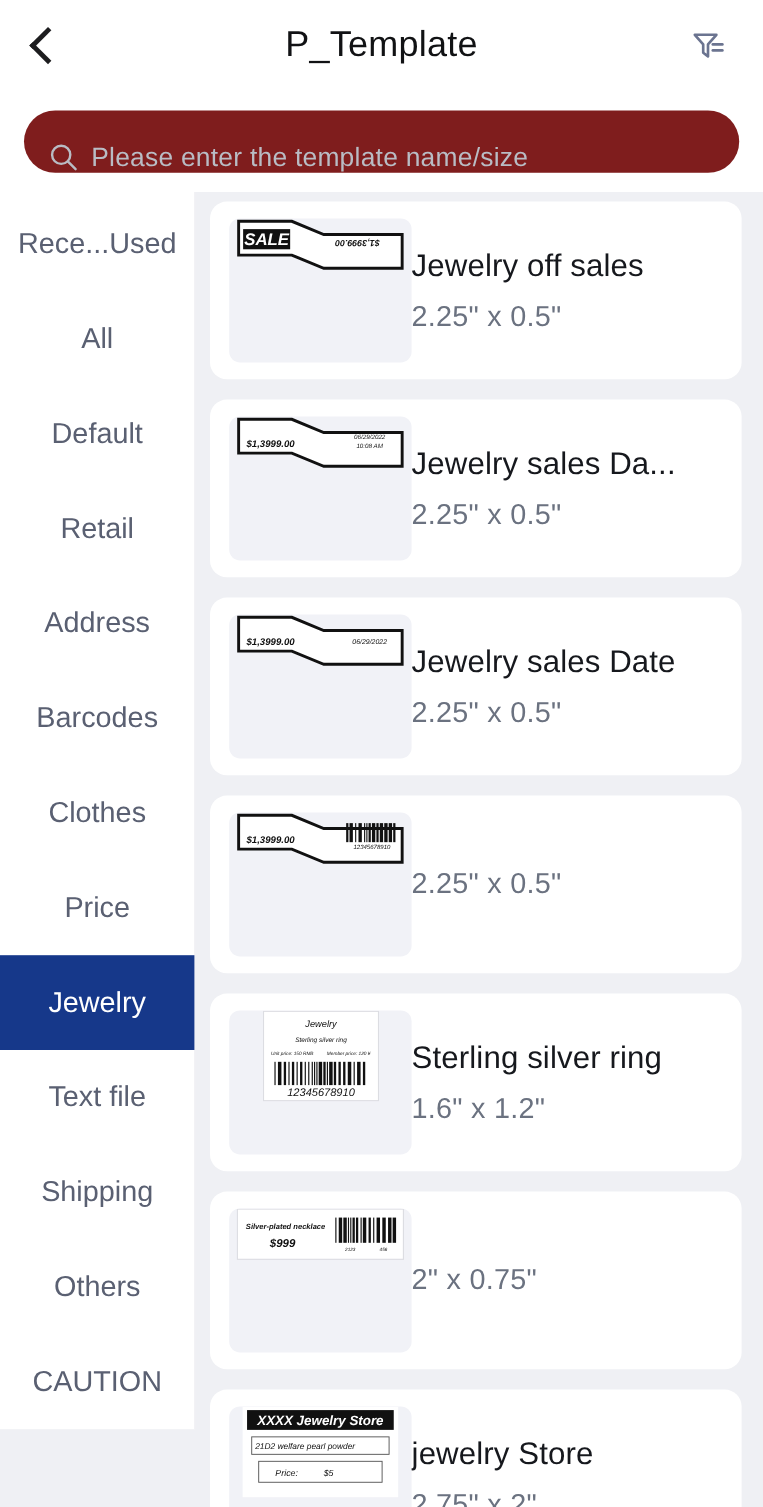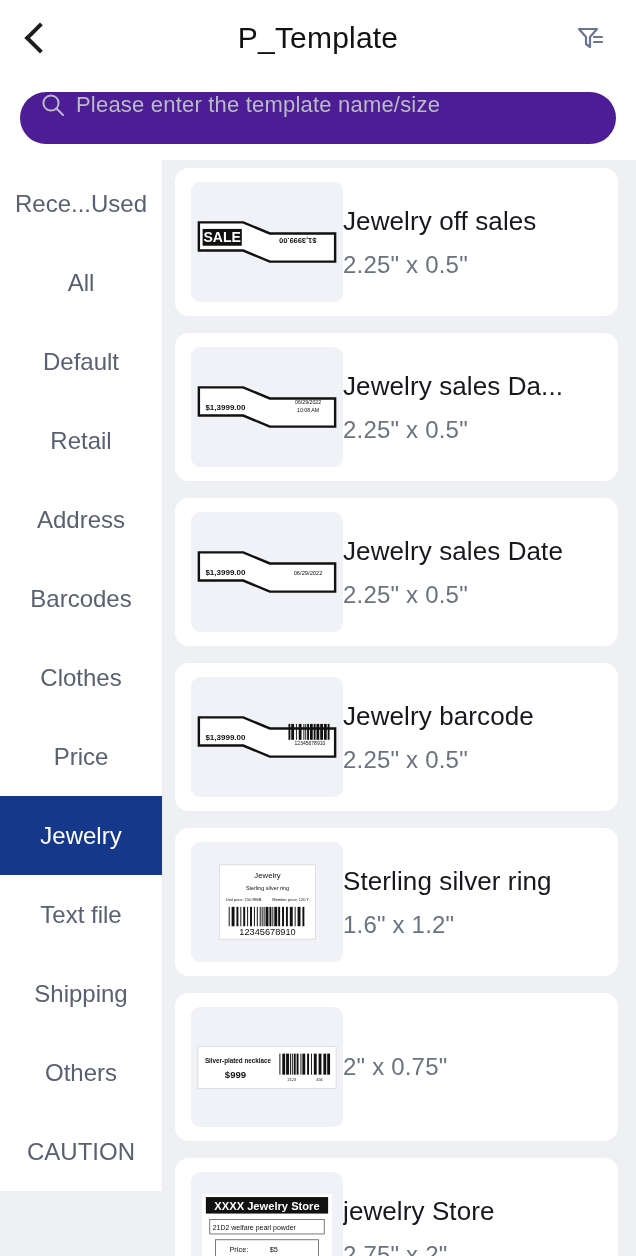--- a/index.html
+++ b/index.html
@@ -31,22 +31,22 @@
     pointer-events: none;
   }
   .filter-btn {
     position: absolute; right: 16px; top: 0; width: 60px; height: 76px;
     display: flex; align-items: center; justify-content: center; cursor: pointer;
   }
 
   
   .search-wrap { height: 84px; background: #fff; padding: 0 20px; display: flex; align-items: center; }
   .search-bar {
-    flex: 1; height: 52px; background: #4c1d95; border-radius: 26px;
-    display: flex; align-items: flex-start; padding: 0 14px; cursor: text;
+    flex: 1; height: 52px; background: #7f1d1d; border-radius: 26px;
+    display: flex; align-items: flex-end; padding: 0 14px; cursor: text;
   }
   .search-icon { width: 26px; height: 26px; margin: 0 10px 0 6px; flex: 0 0 auto; }
   .search-placeholder { font-size: 22px; color: #b9bcc4; letter-spacing: .2px; }
 
   
   .body { position: relative; display: flex; height: 1096px; background: #eff0f4; }
 
   
   .sidebar {
     width: 163px; flex: 0 0 163px; background: #ffffff;
@@ -62,22 +62,23 @@
 
   
   .list { flex: 1; padding: 8px 18px 0 12px; overflow: hidden; }
   .card {
     background: #ffffff; border-radius: 14px; margin-bottom: 17px;
     display: flex; align-items: center; padding: 14px 0 14px 16px;
     height: 148px; cursor: pointer;
   }
   .thumb {
     width: 152px; height: 120px; flex: 0 0 152px; background: #f1f2f7;
-    border-radius: 9px; display: flex; align-items: center; justify-content: center;
+    border-radius: 9px; display: flex; align-items: flex-start; justify-content: center;
     overflow: hidden;
+    font-style: italic;
   }
   .meta { flex: 1; overflow: hidden; }
   .tpl-name {
     font-size: 26px; color: #16181d; white-space: nowrap; overflow: hidden;
     text-overflow: ellipsis; margin-bottom: 14px; letter-spacing: .1px;
   }
   .tpl-size { font-size: 24px; color: #6b7280; letter-spacing: .2px; }
 </style>
 </head>
 <body>
@@ -219,21 +220,20 @@
                   <rect x="128" y="9" width="3" height="17" fill="#111"></rect>
                   <rect x="132" y="9" width="3" height="17" fill="#111"></rect>
                   <rect x="136" y="9" width="3" height="17" fill="#111"></rect>
                   <rect x="140" y="9" width="2" height="17" fill="#111"></rect>
                 </g>
                 <text x="121" y="32" text-anchor="middle" fill="#111" font-size="5.4" font-family="&quot;Liberation Sans&quot;, sans-serif">12345678910</text>
               </svg>
             </div>
           </div>
           <div class="meta">
-            <div class="tpl-name">Jewelry barcode</div>
             <div class="tpl-size">2.25" x 0.5"</div>
           </div>
         </div>
         <div class="card">
           <div class="thumb">
             <div style="width: 100%; display: flex; align-items: center; justify-content: center;">
               <svg viewBox="0 0 100 78" width="100%" preserveAspectRatio="xMidYMid meet" style="width:97px;height:76px;">
                 <rect x="0.6" y="0.6" width="98.8" height="76.8" fill="#fff" stroke="#dcdde2" stroke-width="1"></rect>
                 <text x="50" y="14" text-anchor="middle" fill="#111" font-size="8" font-family="&quot;Liberation Sans&quot;, sans-serif">Jewelry</text>
                 <text x="50" y="27" text-anchor="middle" fill="#111" font-size="5.6" font-family="&quot;Liberation Sans&quot;, sans-serif">Sterling silver ring</text>

